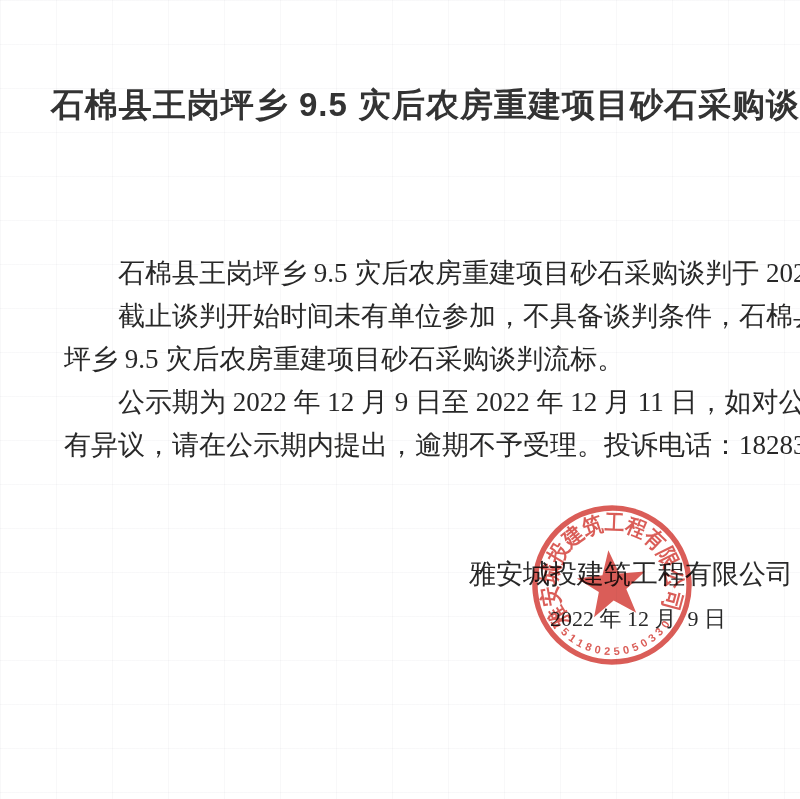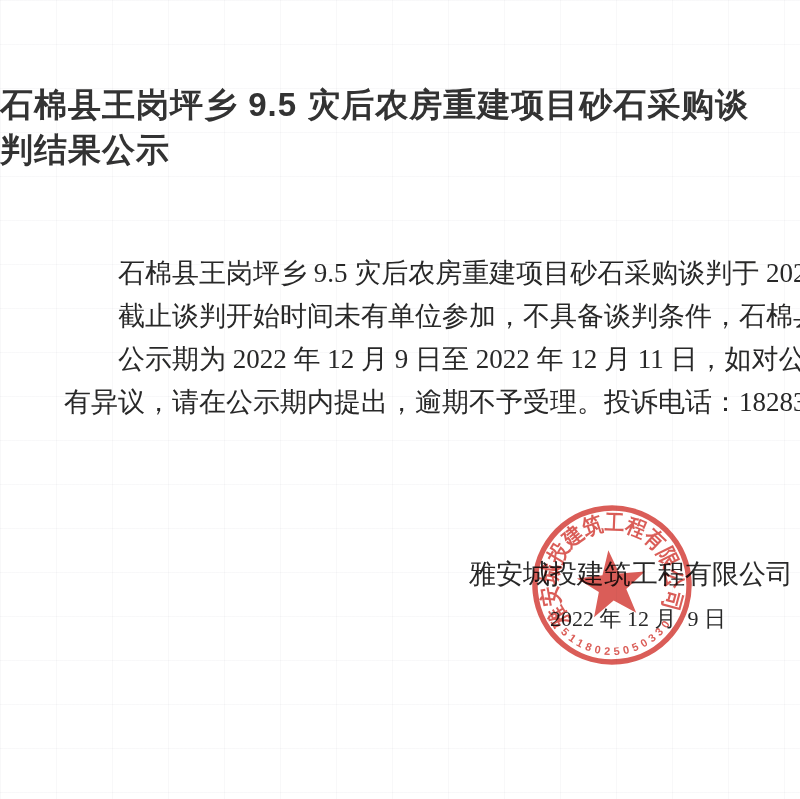--- a/index.html
+++ b/index.html
@@ -19,21 +19,21 @@
     background-size: 56px 44px;
     font-family: "Liberation Serif", "DejaVu Serif", serif;
     color: #2a2a2a;
   }
 
   .doc-title {
     position: absolute;
     top: 82px;
     left: 0;
     width: 800px;
-    text-align: left;
+    text-align: right;
     font-family: "Liberation Sans", "DejaVu Sans", sans-serif;
     font-weight: 700;
     font-size: 33px;
     line-height: 45px;
     color: #333333;
     letter-spacing: 1px;
   }
 
   .doc-body {
     position: absolute;
@@ -88,26 +88,26 @@
   .seal .seal-code-text {
     font-family: "Liberation Sans", "DejaVu Sans", sans-serif;
     font-weight: 700;
   }
 </style>
 </head>
 <body>
 
 <div class="doc-title">
   <div>石棉县王岗坪乡 9.5 灾后农房重建项目砂石采购谈</div>
-  <div>判结果公示</div>
 </div>
 
 <div class="doc-body">
   <div class="doc-line indent">石棉县王岗坪乡 9.5 灾后农房重建项目砂石采购谈判于 2022 年 12</div>
   <div class="doc-line indent">截止谈判开始时间未有单位参加，不具备谈判条件，石棉县王岗</div>
+  <div class="doc-line">坪乡 9.5 灾后农房重建项目砂石采购谈判流标。</div>
   <div class="doc-line indent">公示期为 2022 年 12 月 9 日至 2022 年 12 月 11 日，如对公示内容</div>
   <div class="doc-line">有异议，请在公示期内提出，逾期不予受理。投诉电话：18283563320。</div>
 </div>
 
 <div class="signature-company">雅安城投建筑工程有限公司</div>
 <div class="signature-date">2022 年 12 月  9 日</div>
 
 <svg class="seal" viewBox="-85 -85 170 170" xmlns="http://www.w3.org/2000/svg">
   <defs>
     <path id="sealTopArc" d="M -45.05 31.55 A 55 55 0 1 1 45.05 31.55" fill="none"></path>

